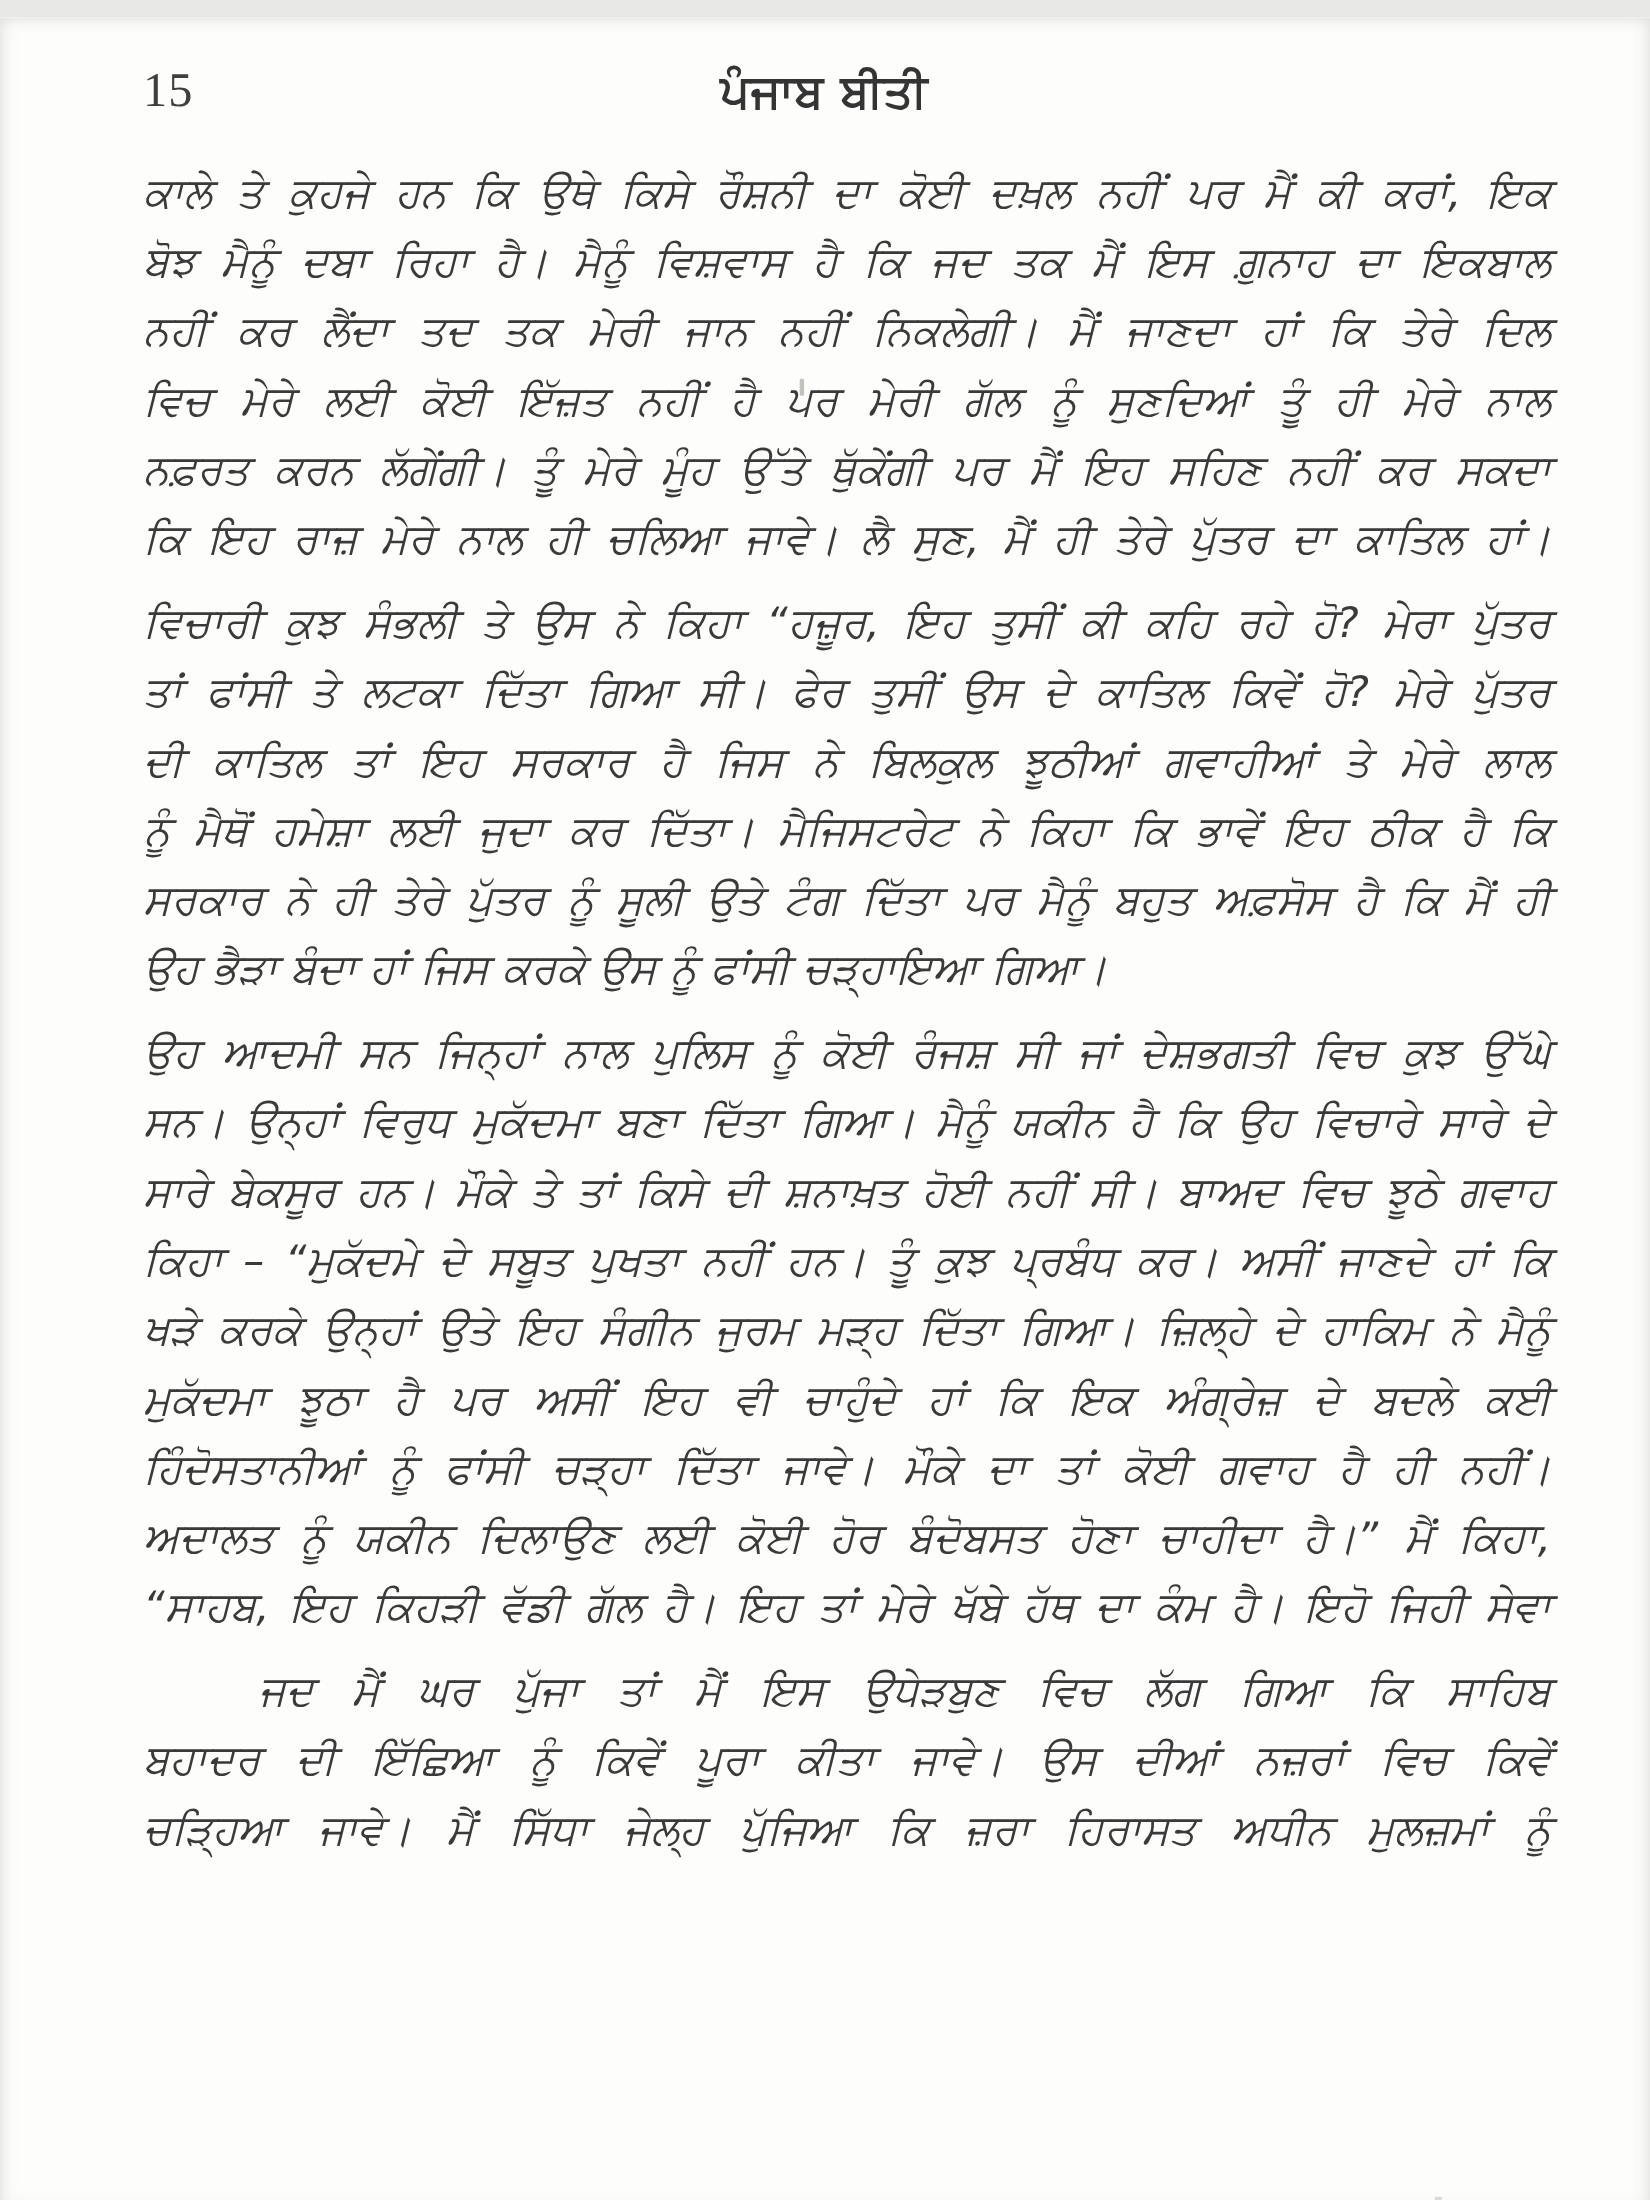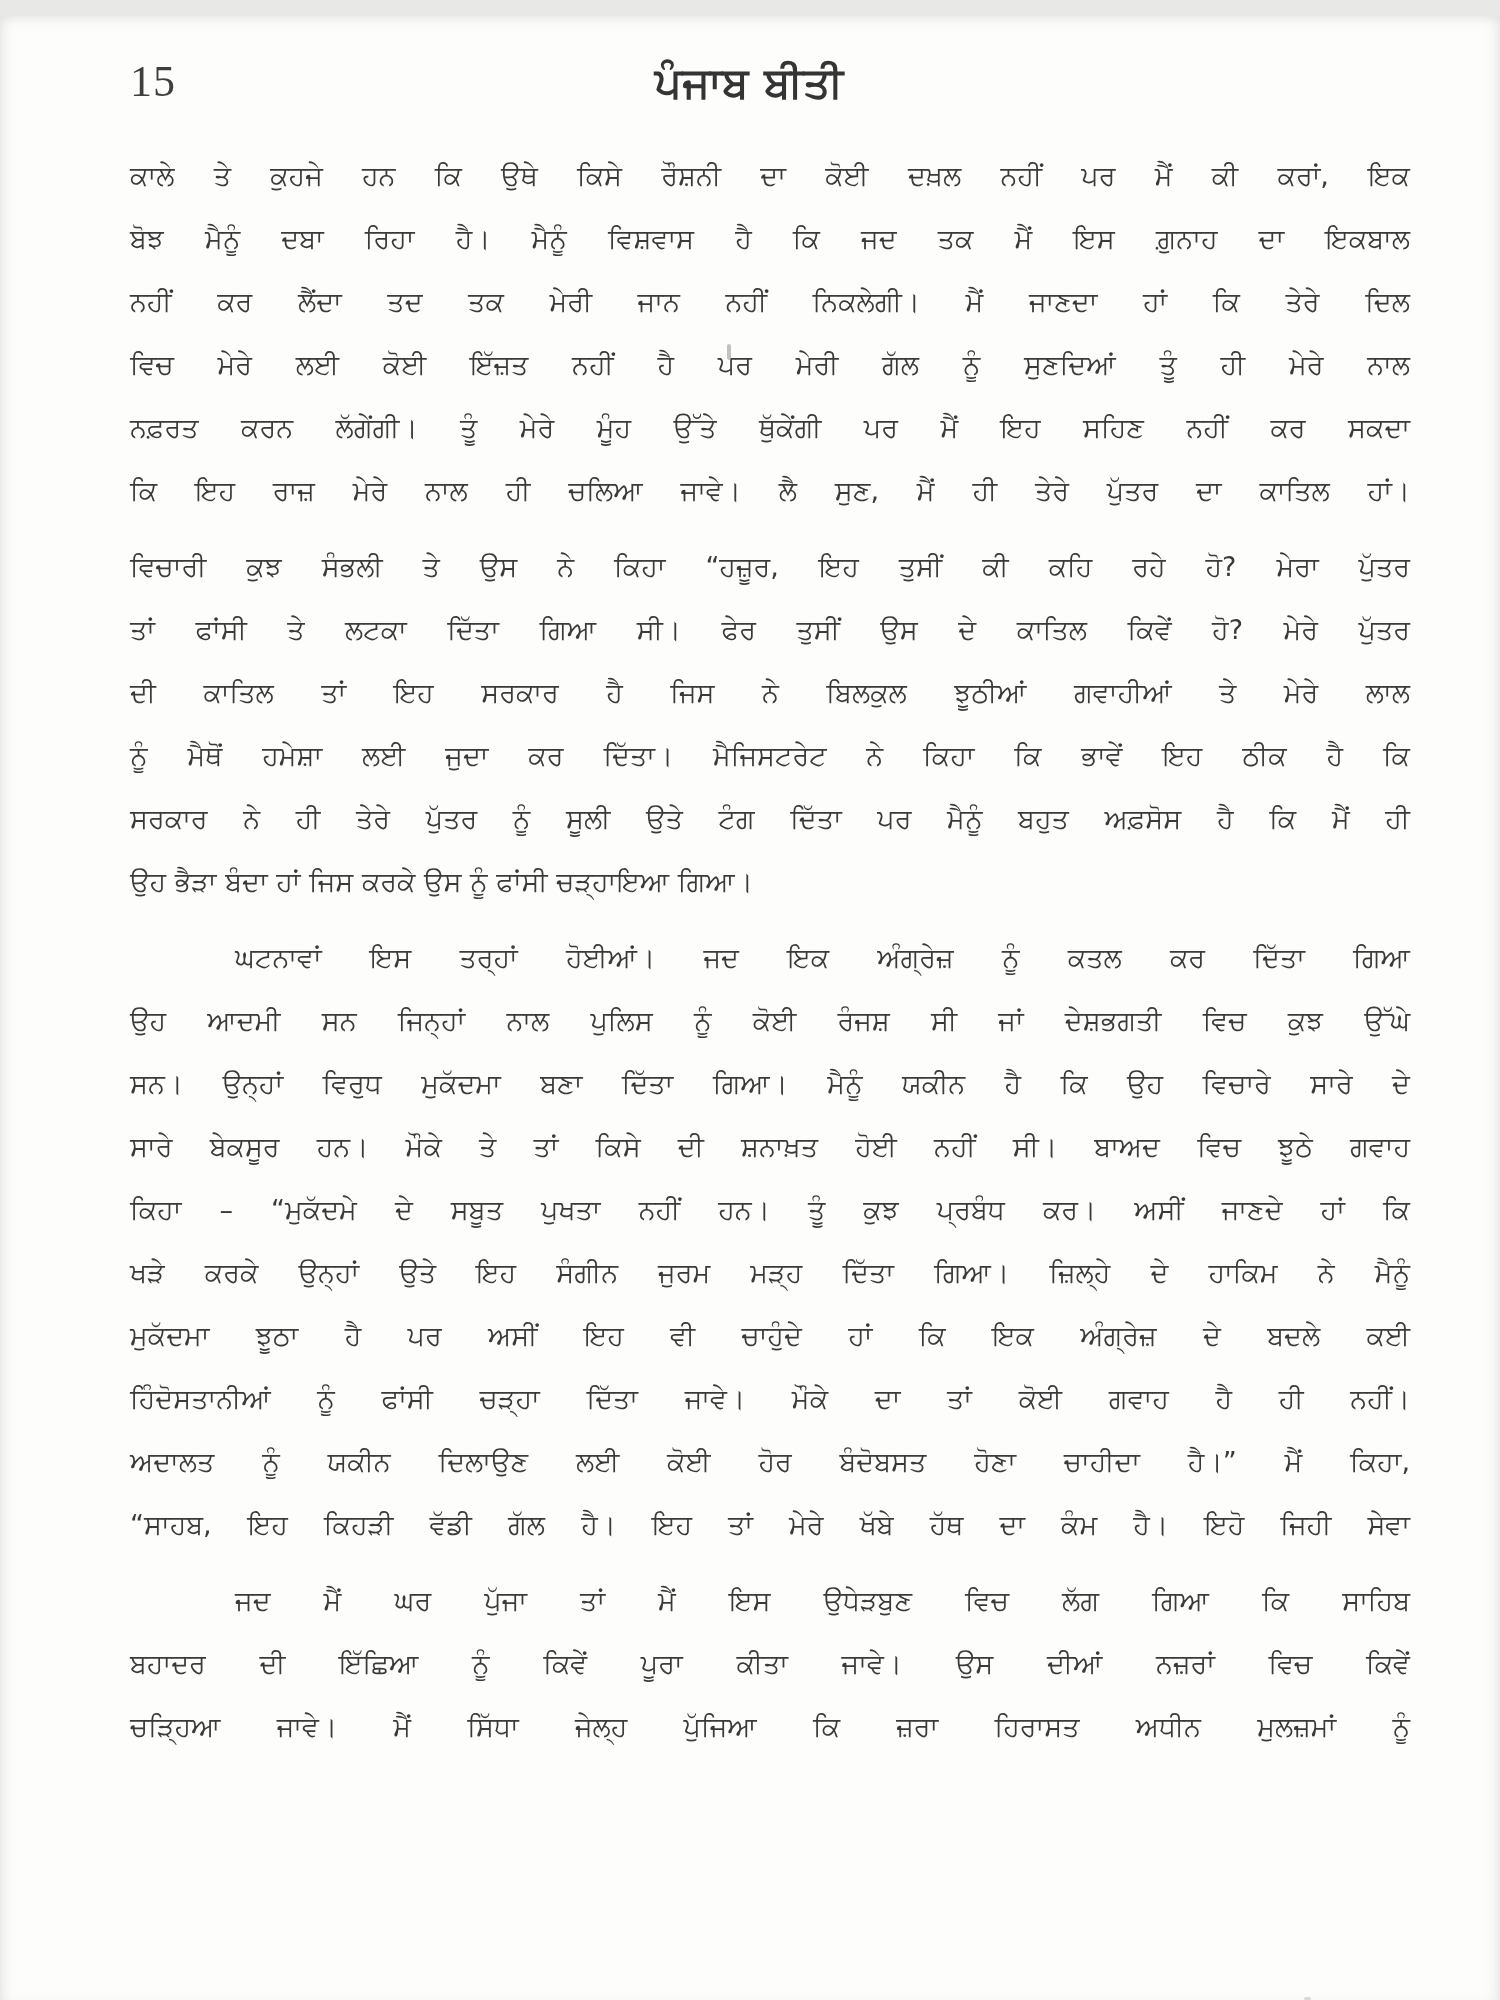--- a/index.html
+++ b/index.html
@@ -48,23 +48,24 @@
     font-size: 42px;
     font-weight: 700;
     color: #343434;
     letter-spacing: 0.5px;
   }
   .body-text {
     position: absolute;
     top: 128px;
     left: 130px;
     width: 1280px;
-    font-size: 27px;
+    font-size: 38px;
     line-height: 63px;
     text-rendering: optimizeLegibility;
+    font-style: italic;
   }
   .para { margin: 0; }
   .para + .para { margin-top: 13px; }
   .line {
     min-height: 63px;
     text-align: justify;
     white-space: normal;
   }
   .line.just { text-align-last: justify; }
   .line.indent { text-indent: 105px; }
@@ -100,21 +101,20 @@
       </div>
       <div class="para">
         <div class="line just">ਵਿਚਾਰੀ ਕੁਝ ਸੰਭਲੀ ਤੇ ਉਸ ਨੇ ਕਿਹਾ “ਹਜ਼ੂਰ, ਇਹ ਤੁਸੀਂ ਕੀ ਕਹਿ ਰਹੇ ਹੋ? ਮੇਰਾ ਪੁੱਤਰ</div>
         <div class="line just">ਤਾਂ ਫਾਂਸੀ ਤੇ ਲਟਕਾ ਦਿੱਤਾ ਗਿਆ ਸੀ। ਫੇਰ ਤੁਸੀਂ ਉਸ ਦੇ ਕਾਤਿਲ ਕਿਵੇਂ ਹੋ? ਮੇਰੇ ਪੁੱਤਰ</div>
         <div class="line just">ਦੀ ਕਾਤਿਲ ਤਾਂ ਇਹ ਸਰਕਾਰ ਹੈ ਜਿਸ ਨੇ ਬਿਲਕੁਲ ਝੂਠੀਆਂ ਗਵਾਹੀਆਂ ਤੇ ਮੇਰੇ ਲਾਲ</div>
         <div class="line just">ਨੂੰ ਮੈਥੋਂ ਹਮੇਸ਼ਾ ਲਈ ਜੁਦਾ ਕਰ ਦਿੱਤਾ। ਮੈਜਿਸਟਰੇਟ ਨੇ ਕਿਹਾ ਕਿ ਭਾਵੇਂ ਇਹ ਠੀਕ ਹੈ ਕਿ</div>
         <div class="line just">ਸਰਕਾਰ ਨੇ ਹੀ ਤੇਰੇ ਪੁੱਤਰ ਨੂੰ ਸੂਲੀ ਉਤੇ ਟੰਗ ਦਿੱਤਾ ਪਰ ਮੈਨੂੰ ਬਹੁਤ ਅਫ਼ਸੋਸ ਹੈ ਕਿ ਮੈਂ ਹੀ</div>
         <div class="line">ਉਹ ਭੈੜਾ ਬੰਦਾ ਹਾਂ ਜਿਸ ਕਰਕੇ ਉਸ ਨੂੰ ਫਾਂਸੀ ਚੜ੍ਹਾਇਆ ਗਿਆ।</div>
       </div>
       <div class="para">
-        <div class="line just indent">ਘਟਨਾਵਾਂ ਇਸ ਤਰ੍ਹਾਂ ਹੋਈਆਂ। ਜਦ ਇਕ ਅੰਗ੍ਰੇਜ਼ ਨੂੰ ਕਤਲ ਕਰ ਦਿੱਤਾ ਗਿਆ</div>
         <div class="line just">ਉਹ ਆਦਮੀ ਸਨ ਜਿਨ੍ਹਾਂ ਨਾਲ ਪੁਲਿਸ ਨੂੰ ਕੋਈ ਰੰਜਸ਼ ਸੀ ਜਾਂ ਦੇਸ਼ਭਗਤੀ ਵਿਚ ਕੁਝ ਉੱਘੇ</div>
         <div class="line just">ਸਨ। ਉਨ੍ਹਾਂ ਵਿਰੁਧ ਮੁਕੱਦਮਾ ਬਣਾ ਦਿੱਤਾ ਗਿਆ। ਮੈਨੂੰ ਯਕੀਨ ਹੈ ਕਿ ਉਹ ਵਿਚਾਰੇ ਸਾਰੇ ਦੇ</div>
         <div class="line just">ਸਾਰੇ ਬੇਕਸੂਰ ਹਨ। ਮੌਕੇ ਤੇ ਤਾਂ ਕਿਸੇ ਦੀ ਸ਼ਨਾਖ਼ਤ ਹੋਈ ਨਹੀਂ ਸੀ। ਬਾਅਦ ਵਿਚ ਝੂਠੇ ਗਵਾਹ</div>
         <div class="line just">ਕਿਹਾ – “ਮੁਕੱਦਮੇ ਦੇ ਸਬੂਤ ਪੁਖਤਾ ਨਹੀਂ ਹਨ। ਤੂੰ ਕੁਝ ਪ੍ਰਬੰਧ ਕਰ। ਅਸੀਂ ਜਾਣਦੇ ਹਾਂ ਕਿ</div>
         <div class="line just">ਖੜੇ ਕਰਕੇ ਉਨ੍ਹਾਂ ਉਤੇ ਇਹ ਸੰਗੀਨ ਜੁਰਮ ਮੜ੍ਹ ਦਿੱਤਾ ਗਿਆ। ਜ਼ਿਲ੍ਹੇ ਦੇ ਹਾਕਿਮ ਨੇ ਮੈਨੂੰ</div>
         <div class="line just">ਮੁਕੱਦਮਾ ਝੂਠਾ ਹੈ ਪਰ ਅਸੀਂ ਇਹ ਵੀ ਚਾਹੁੰਦੇ ਹਾਂ ਕਿ ਇਕ ਅੰਗ੍ਰੇਜ਼ ਦੇ ਬਦਲੇ ਕਈ</div>
         <div class="line just">ਹਿੰਦੋਸਤਾਨੀਆਂ ਨੂੰ ਫਾਂਸੀ ਚੜ੍ਹਾ ਦਿੱਤਾ ਜਾਵੇ। ਮੌਕੇ ਦਾ ਤਾਂ ਕੋਈ ਗਵਾਹ ਹੈ ਹੀ ਨਹੀਂ।</div>
         <div class="line just">ਅਦਾਲਤ ਨੂੰ ਯਕੀਨ ਦਿਲਾਉਣ ਲਈ ਕੋਈ ਹੋਰ ਬੰਦੋਬਸਤ ਹੋਣਾ ਚਾਹੀਦਾ ਹੈ।” ਮੈਂ ਕਿਹਾ,</div>
         <div class="line just">“ਸਾਹਬ, ਇਹ ਕਿਹੜੀ ਵੱਡੀ ਗੱਲ ਹੈ। ਇਹ ਤਾਂ ਮੇਰੇ ਖੱਬੇ ਹੱਥ ਦਾ ਕੰਮ ਹੈ। ਇਹੋ ਜਿਹੀ ਸੇਵਾ</div>
       </div>

